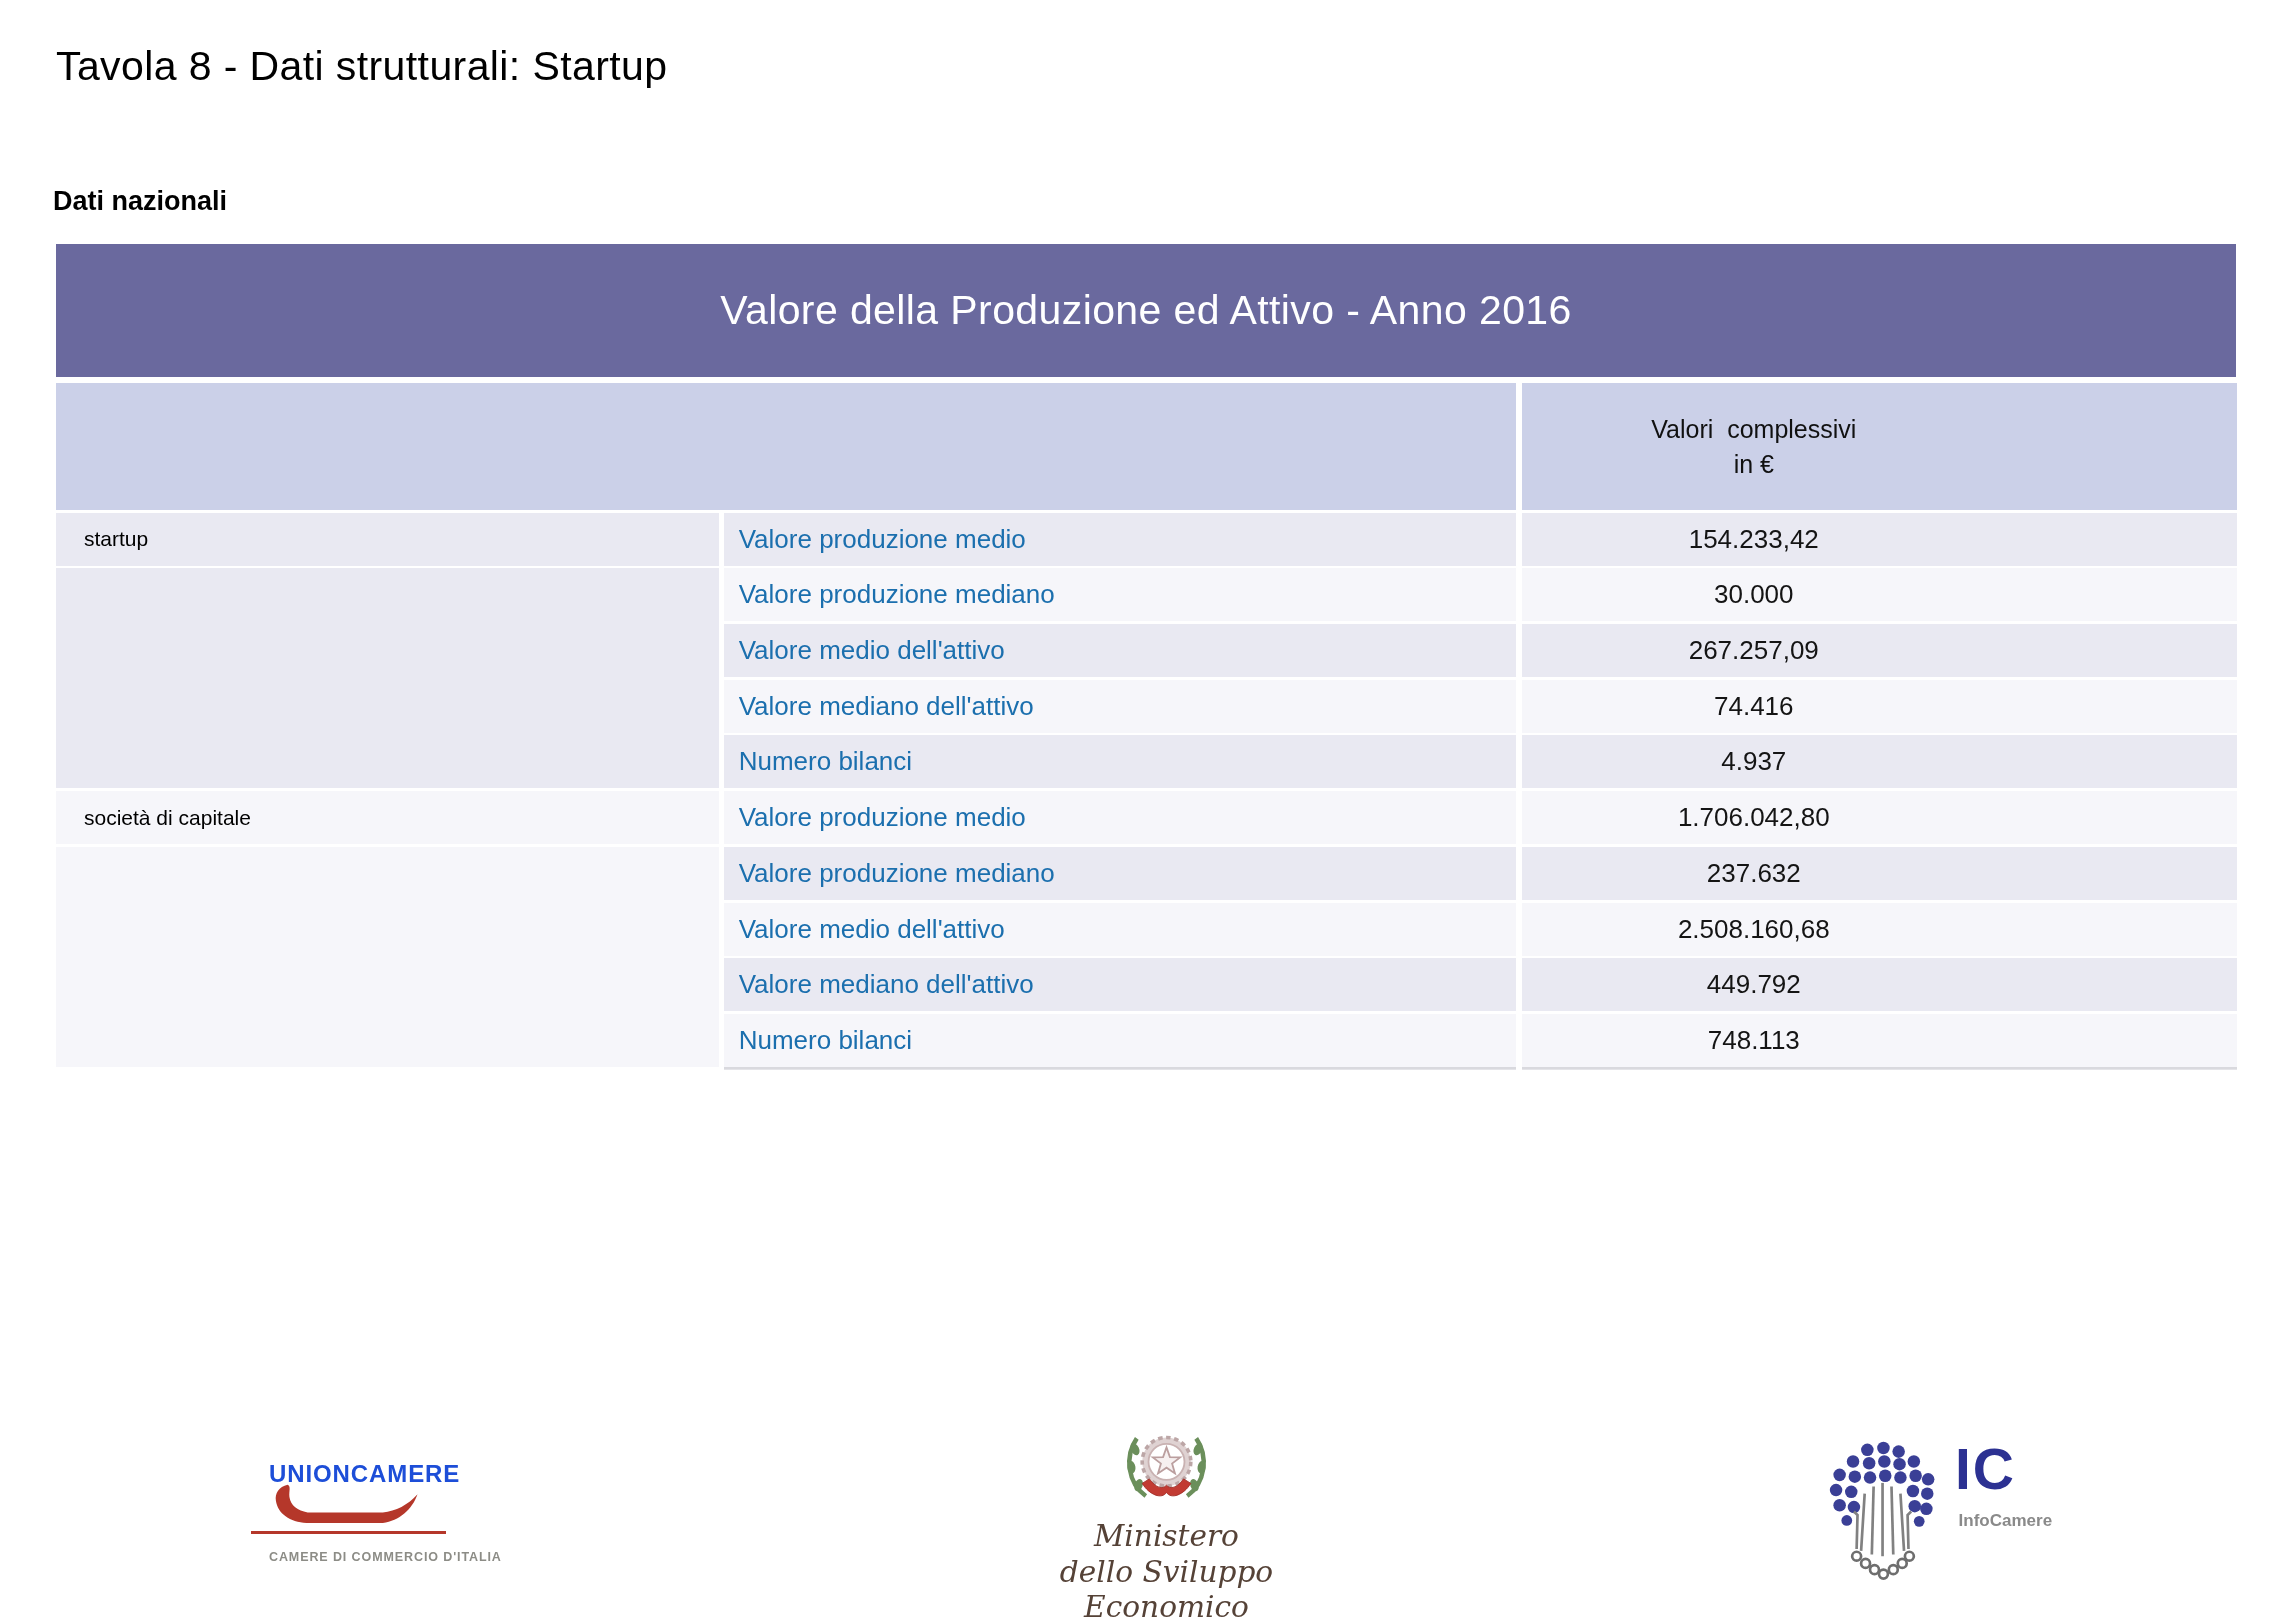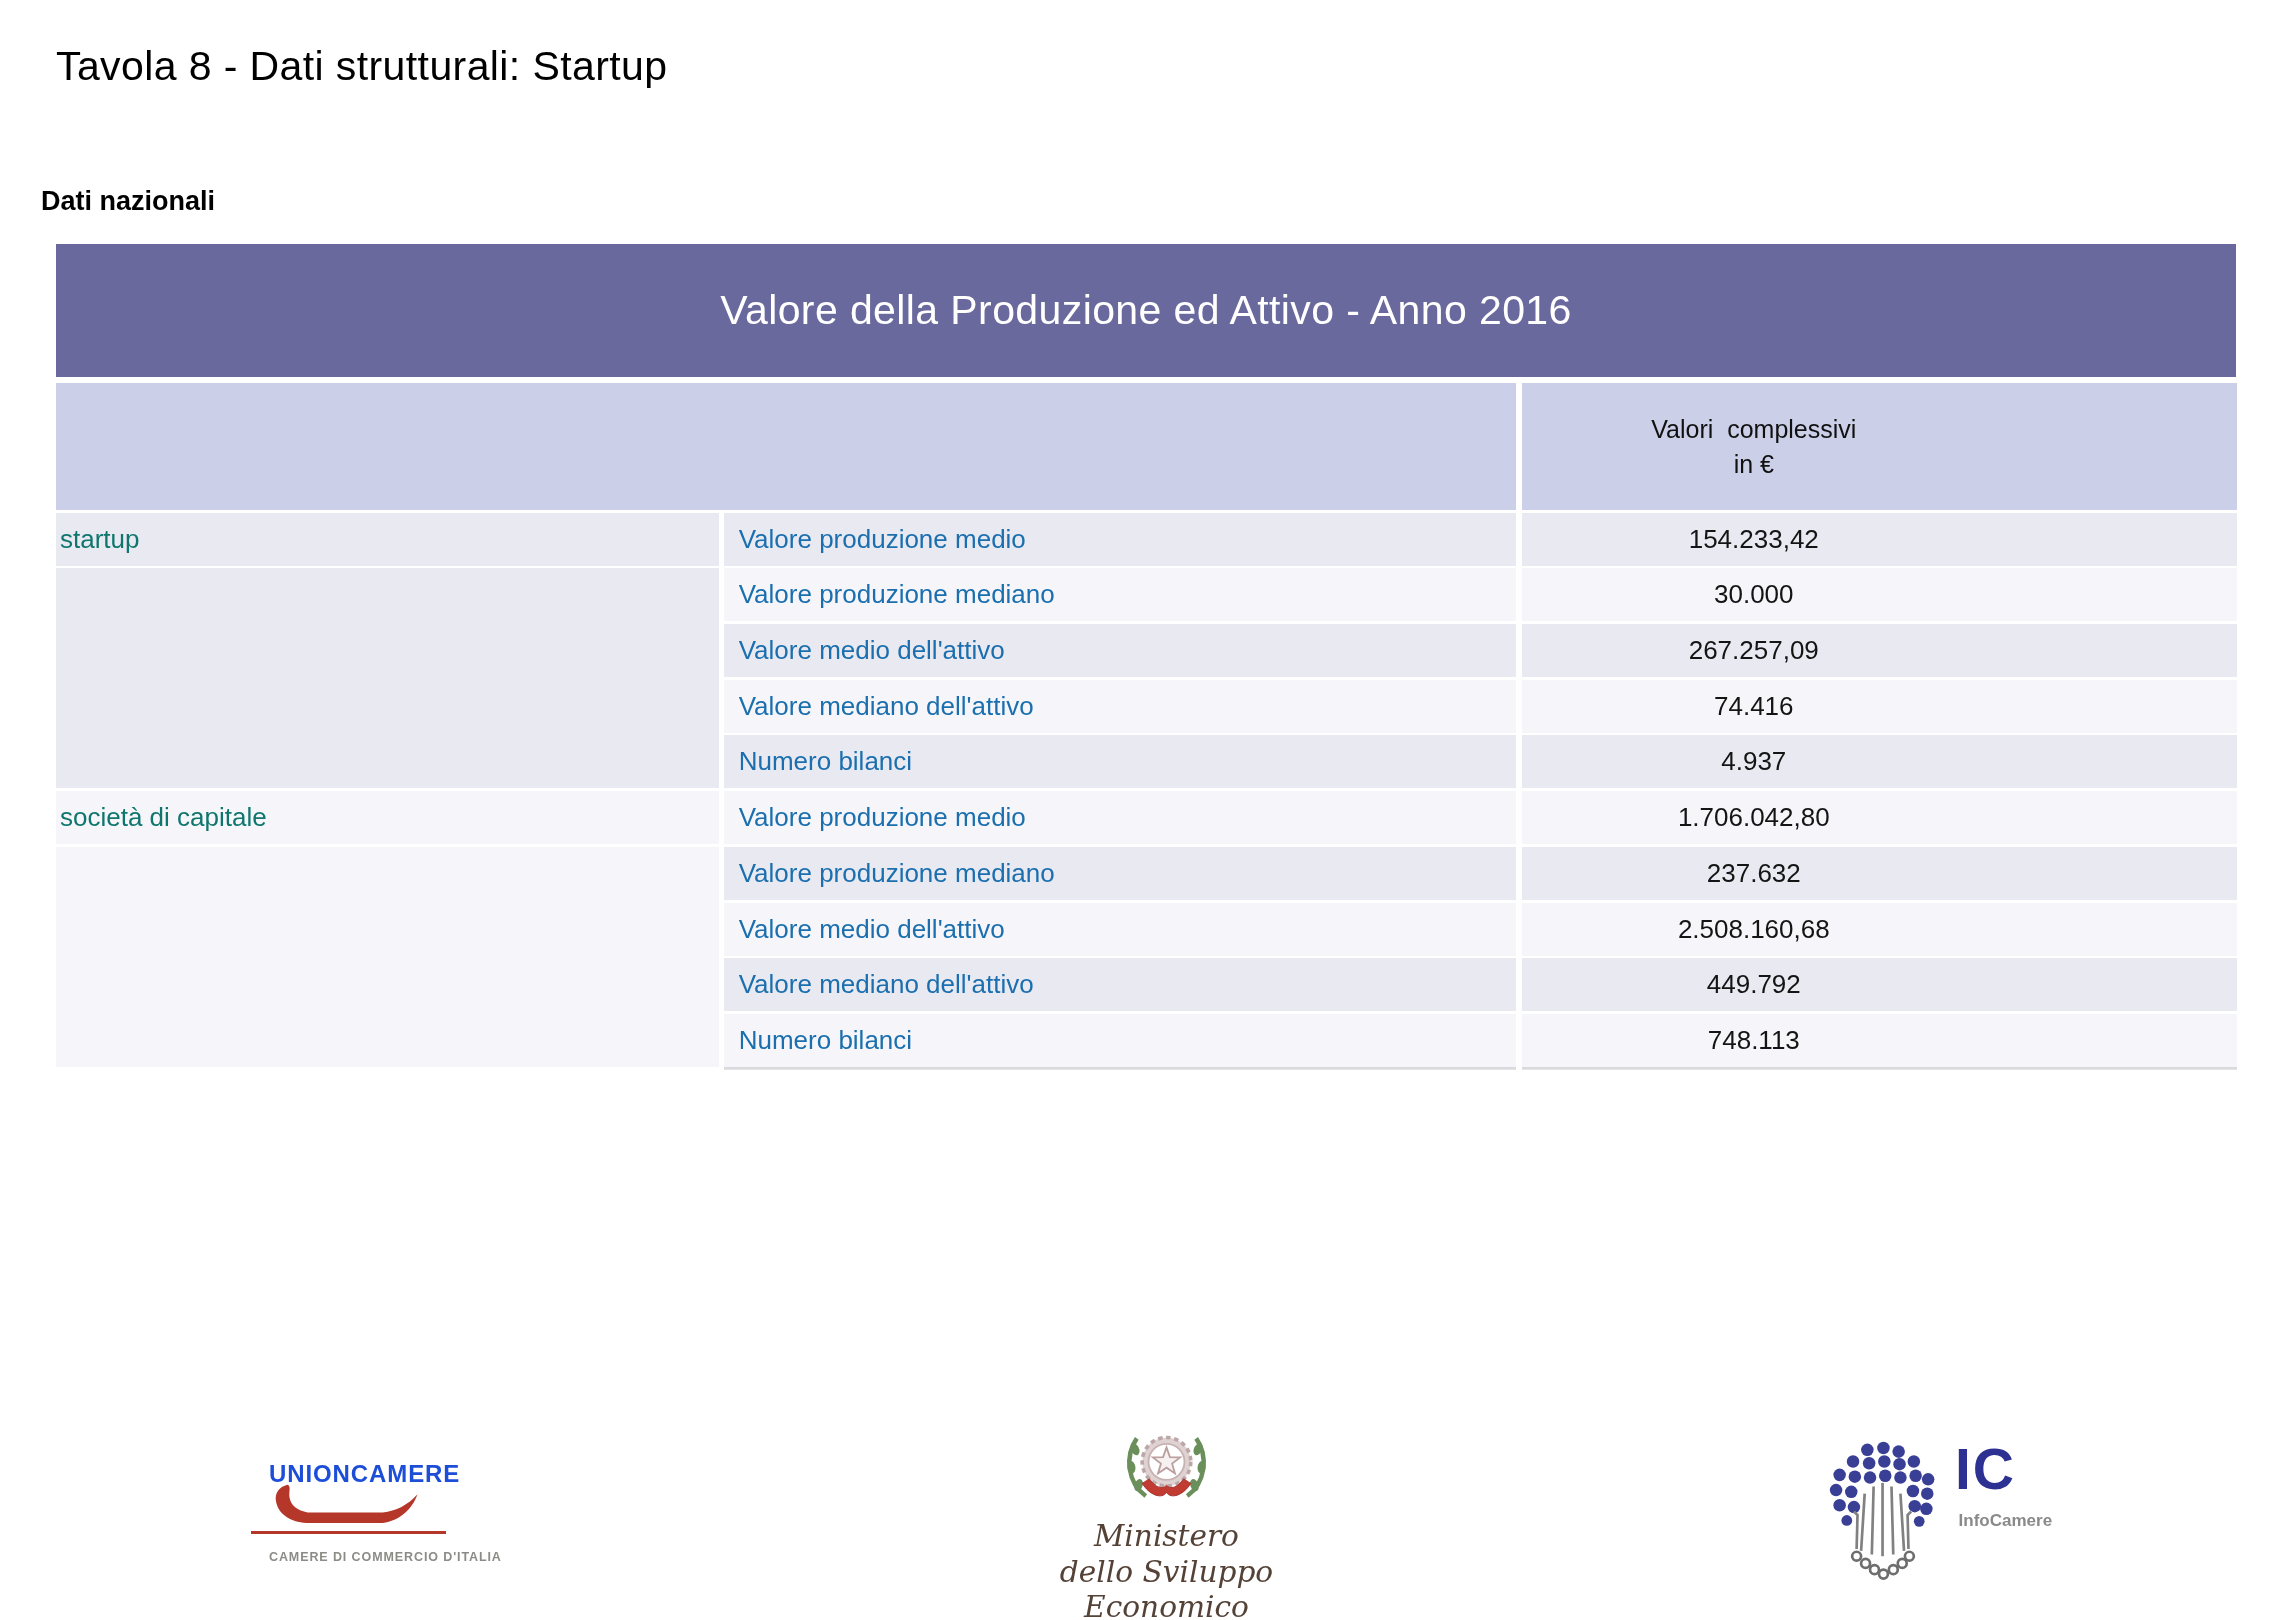--- a/index.html
+++ b/index.html
@@ -10,21 +10,21 @@
     background:#ffffff;
     font-family:"Liberation Sans", sans-serif;
     color:#000;
     overflow:hidden;
   }
   .doc-title{
     position:absolute; left:56px; top:43px;
     font-size:41px; font-weight:400; letter-spacing:0.4px; color:#000;
   }
   .section-label{
-    position:absolute; left:41px; top:186px;
+    position:absolute; left:53px; top:186px;
     font-size:27px; font-weight:700; color:#000;
   }
   .banner{
     position:absolute; left:56px; top:244px;
     width:2180px; height:133px;
     background:#6A699E;
     display:flex; align-items:center; justify-content:center;
     color:#ffffff; font-size:41px; letter-spacing:0.4px;
   }
   .table-grid{
@@ -38,22 +38,22 @@
   .hdr{background:#CBD0E8;}
   .lav{background:#E9E9F2;}
   .lgt{background:#F6F6FA;}
   .hdr-right{
     flex-direction:column; justify-content:center;
     padding-right:251px;
     font-size:25px; color:#111; line-height:1.4; text-align:center;
   }
   .hdr-line1{white-space:pre;}
   .label-cell{
-    padding-left:4px;
-    font-size:26px; color:#0f766e;
+    padding-left:28px;
+    font-size:21px; color:#000000;
   }
   .metric-cell{
     padding-left:14.3px;
     font-size:26px; color:#1B6FAE;
   }
   .value-cell{
     justify-content:center;
     padding-right:251px;
     font-size:26px; color:#141414;
   }

